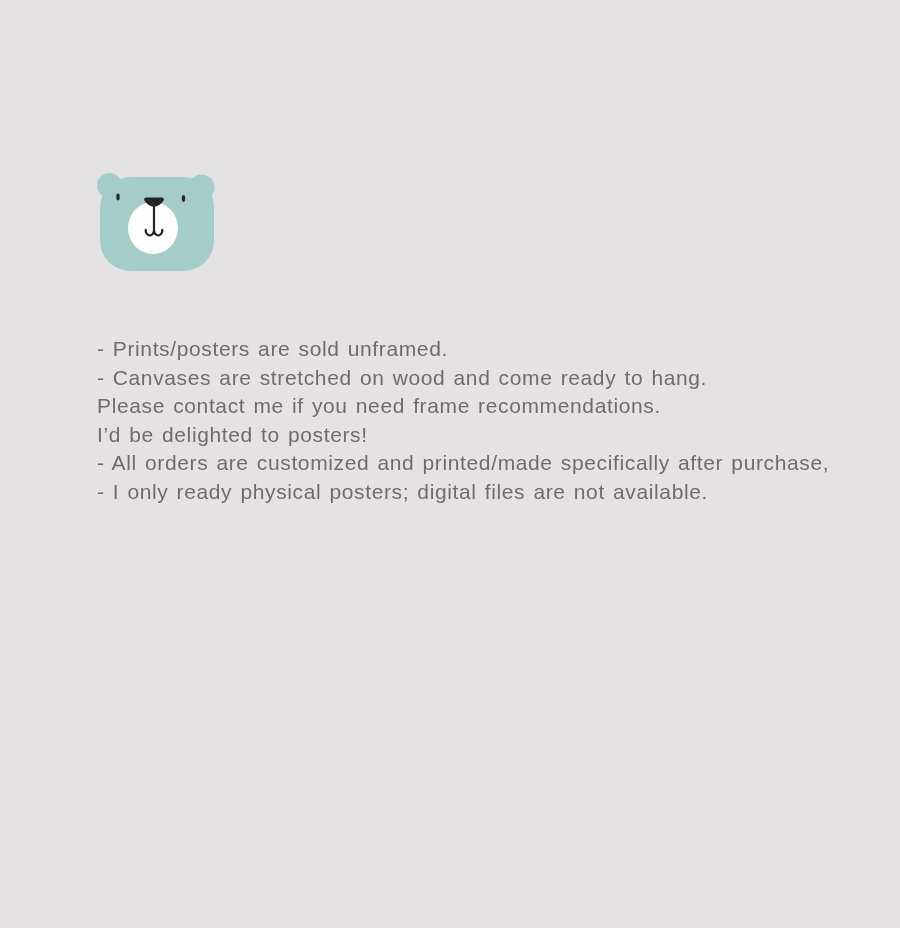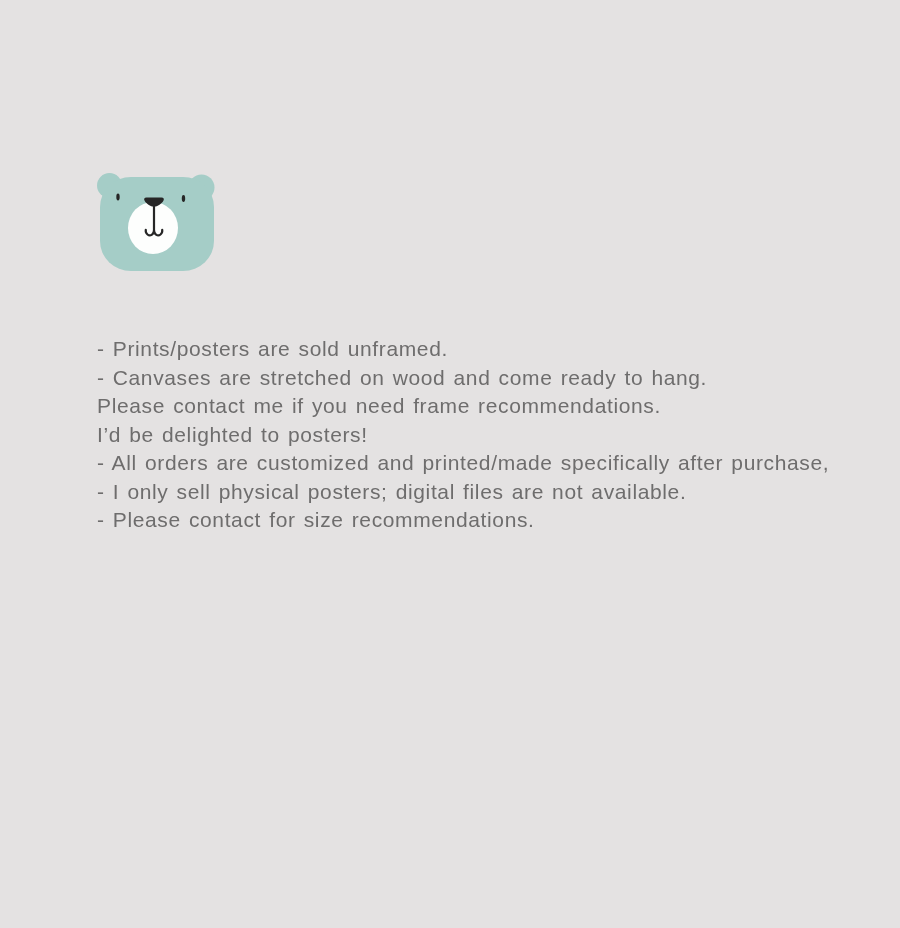--- a/index.html
+++ b/index.html
@@ -66,17 +66,16 @@
 
     <path d="M58 34 L58 58 M58 58 C58 63 54 64.5 51.5 62.5 C50 61.3 49.5 59.5 49.8 57.8 M58 58 C58 63 62 64.5 64.5 62.5 C66 61.3 66.5 59.5 66.2 57.8" fill="none" stroke="var(--bear-dark)" stroke-width="2.2" stroke-linecap="round"></path>
   </svg>
 
   <div class="policy-block">
       <div class="policy-line">- Prints/posters are sold unframed.</div>
       <div class="policy-line">- Canvases are stretched on wood and come ready to hang.</div>
       <div class="policy-line">Please contact me if you need frame recommendations.</div>
       <div class="policy-line">I’d be delighted to posters!</div>
       <div class="policy-line">- All orders are customized and printed/made specifically after purchase,</div>
-      <div class="policy-line">- I only sell physical posters; digital files are not available.</div>
-      <div class="policy-line">- Please contact for size recommendations.</div>
+      <div class="policy-line">- I only ready physical posters; digital files are not available.</div>
     </div>
 
 </div>
 
 </body></html>

